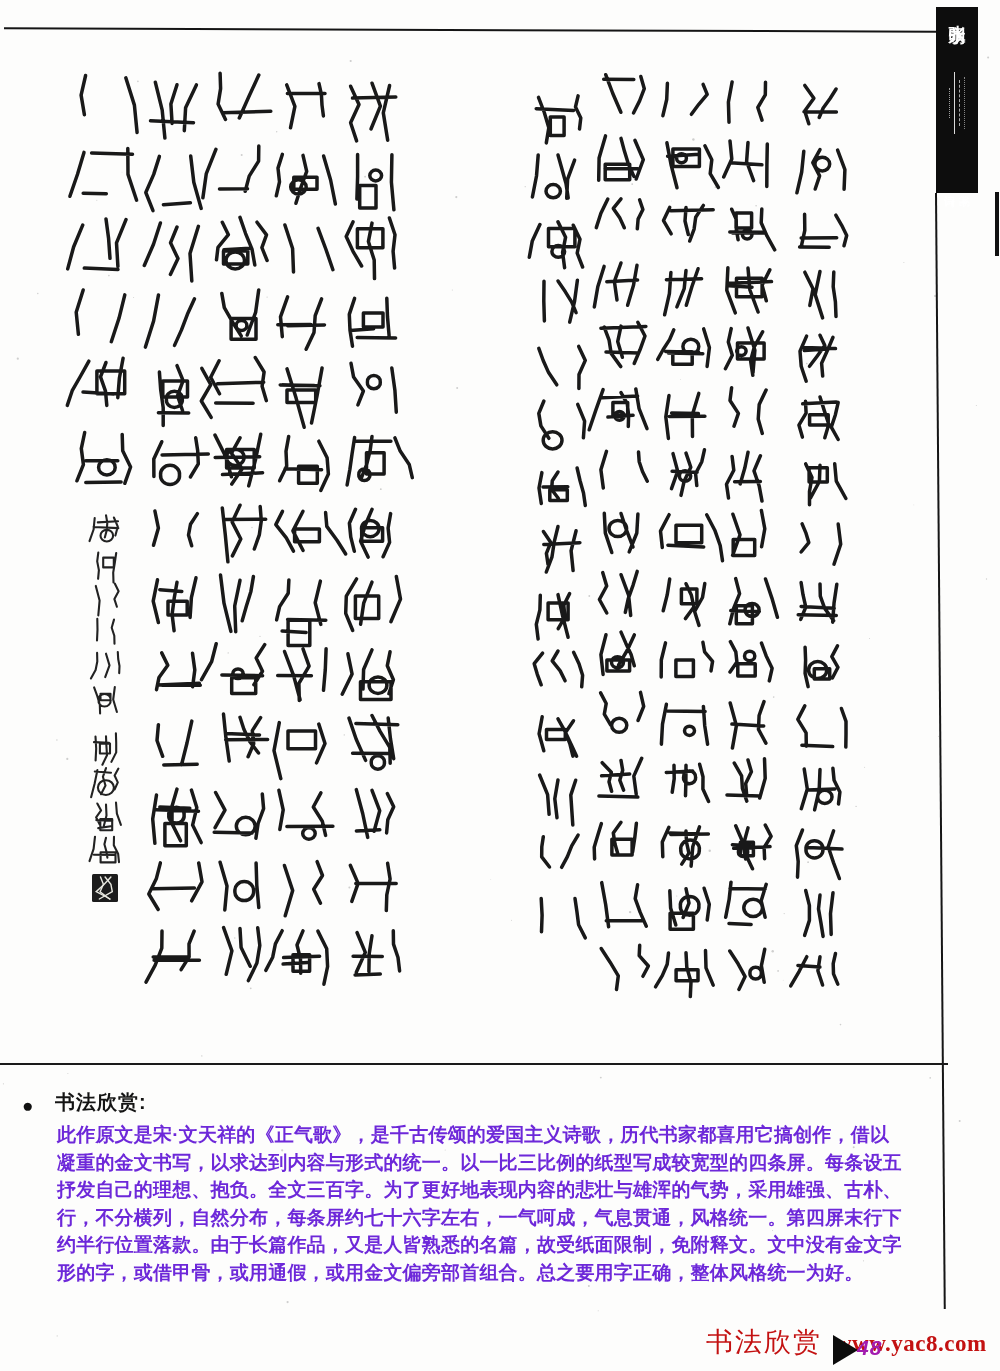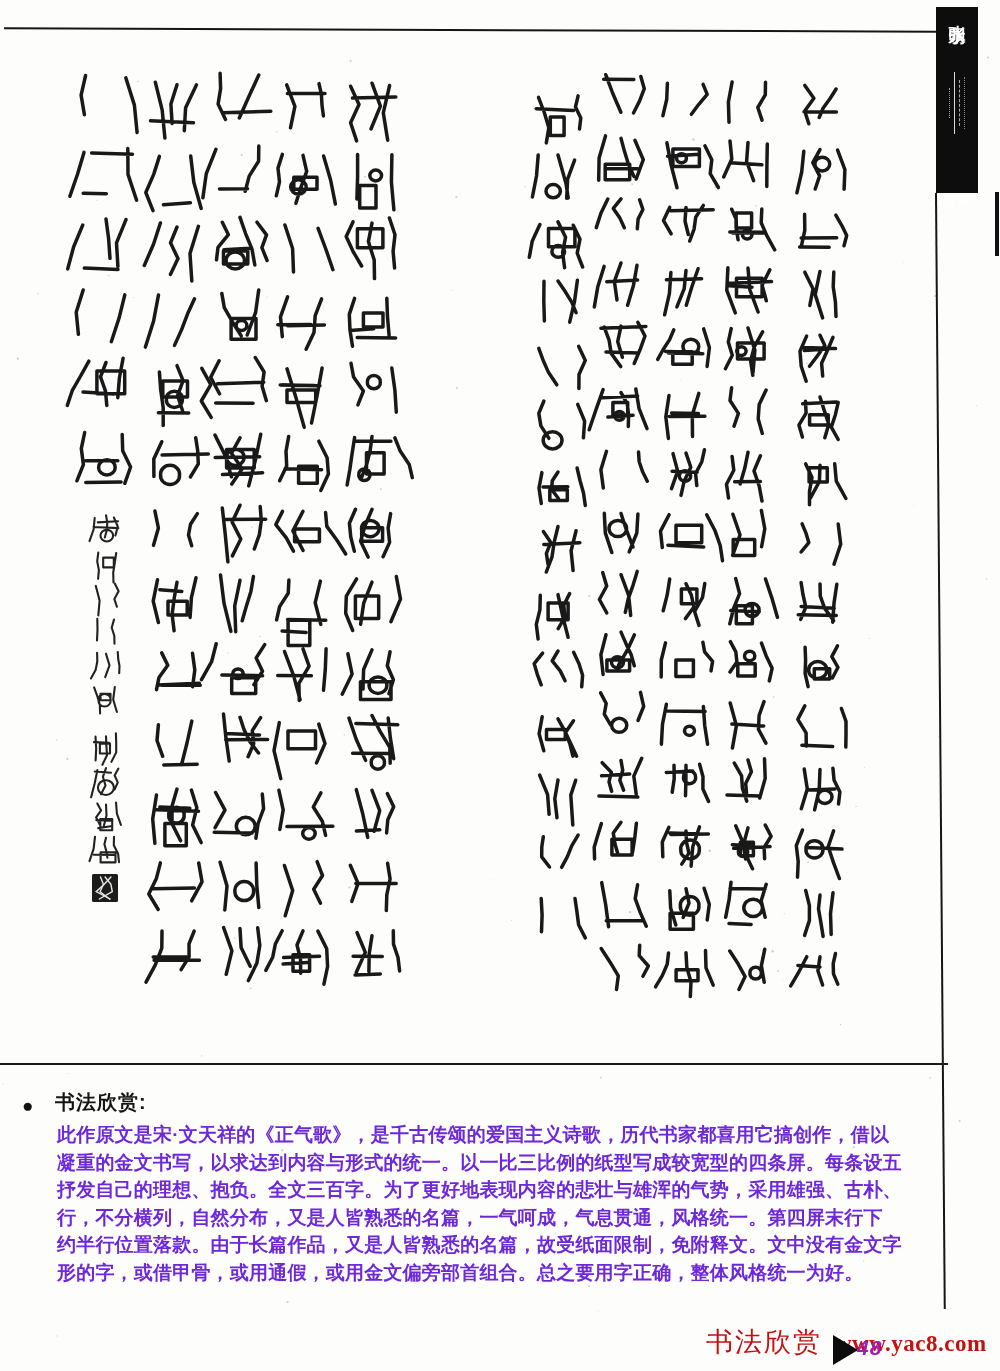--- a/index.html
+++ b/index.html
@@ -295,21 +295,21 @@
 <div class="abs v-rule layer"></div>
 <div class="abs edge-tick layer"></div>
 
 <div class="abs divider layer"></div>
 <span class="abs bullet layer">●</span>
 <h2 class="abs notes-heading layer">书法欣赏:</h2>
 <div class="abs notes layer">
   <div>此作原文是宋·文天祥的《正气歌》，是千古传颂的爱国主义诗歌，历代书家都喜用它搞创作，借以</div>
   <div>凝重的金文书写，以求达到内容与形式的统一。以一比三比例的纸型写成较宽型的四条屏。每条设五</div>
   <div>抒发自己的理想、抱负。全文三百字。为了更好地表现内容的悲壮与雄浑的气势，采用雄强、古朴、</div>
-  <div>行，不分横列，自然分布，又是人皆熟悉的名篇，一气呵成，气息贯通，风格统一。第四屏末行下</div>
+  <div>行，不分横列，自然分布，每条屏约七十六字左右，一气呵成，气息贯通，风格统一。第四屏末行下</div>
   <div>约半行位置落款。由于长篇作品，又是人皆熟悉的名篇，故受纸面限制，免附释文。文中没有金文字</div>
   <div>形的字，或借甲骨，或用通假，或用金文偏旁部首组合。总之要用字正确，整体风格统一为好。</div>
 </div>
 
 <div class="abs footer-site">
   <span class="site-name">书法欣赏</span>
   <span class="site-url">www.yac8.com</span>
 </div>
 <div class="abs page-arrow"></div>
 <div class="abs page-number">48</div>

